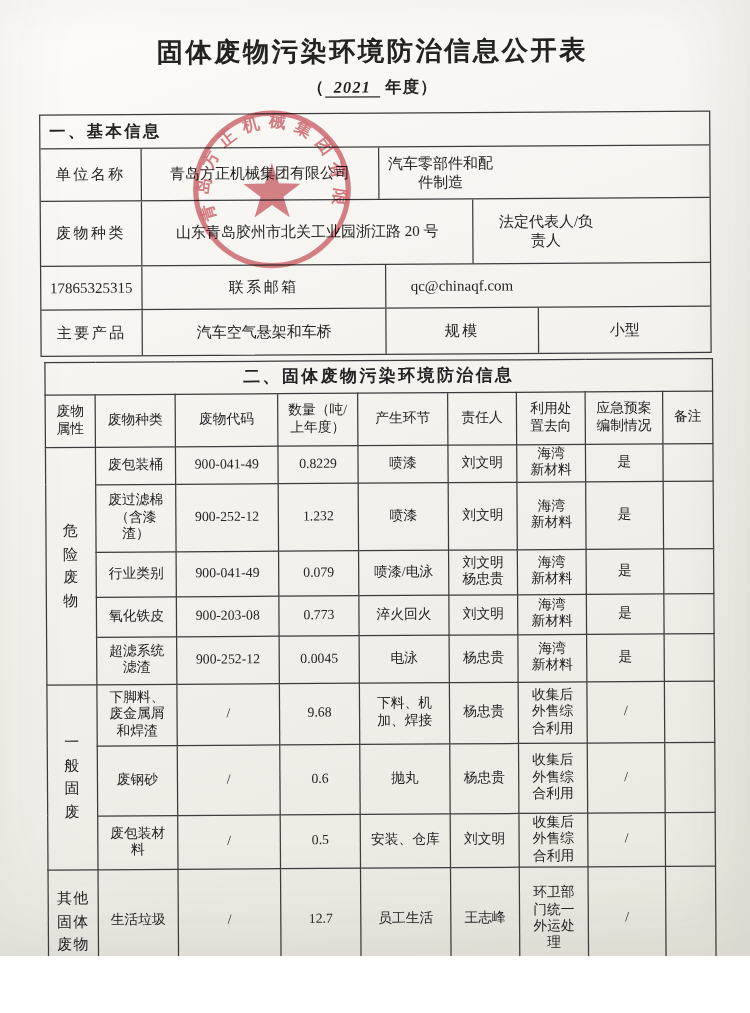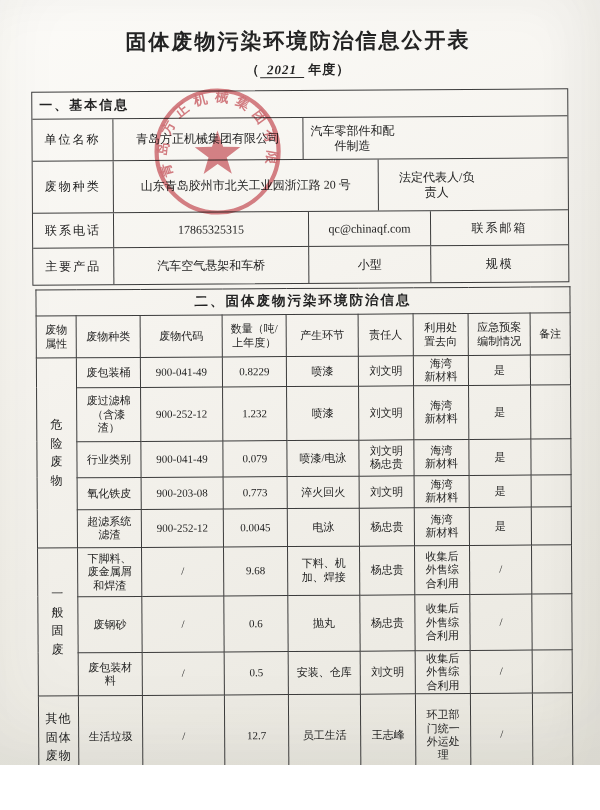--- a/index.html
+++ b/index.html
@@ -87,30 +87,29 @@
         <div class="cell">青岛方正机械集团有限公司</div>
         <div class="cell">汽车零部件和配件制造</div>
       </div>
       <div class="t1-row" style="grid-template-columns:80px 265px 117px auto;height:52px;">
         <div class="cell lab">废物种类</div>
         <div class="cell">山东青岛胶州市北关工业园浙江路 20 号</div>
         <div class="cell">法定代表人/负
 责人</div>
       </div>
       <div class="t1-row" style="grid-template-columns:80px 195px 122px auto;height:35px;">
-        <div class="cell lab">联系电话</div>
         <div class="cell">17865325315</div>
+        <div class="cell lab">联系邮箱</div>
         <div class="cell">qc@chinaqf.com</div>
-        <div class="cell lab">联系邮箱</div>
       </div>
       <div class="t1-row" style="grid-template-columns:80px 195px 122px auto;height:37px;">
         <div class="cell lab">主要产品</div>
         <div class="cell">汽车空气悬架和车桥</div>
+        <div class="cell lab">规模</div>
         <div class="cell">小型</div>
-        <div class="cell lab">规模</div>
       </div>
     </div>
 
     <table class="t2">
       <colgroup>
         <col style="width:40px">
           <col style="width:64px">
           <col style="width:82px">
         <col style="width:64px">
           <col style="width:72px">

